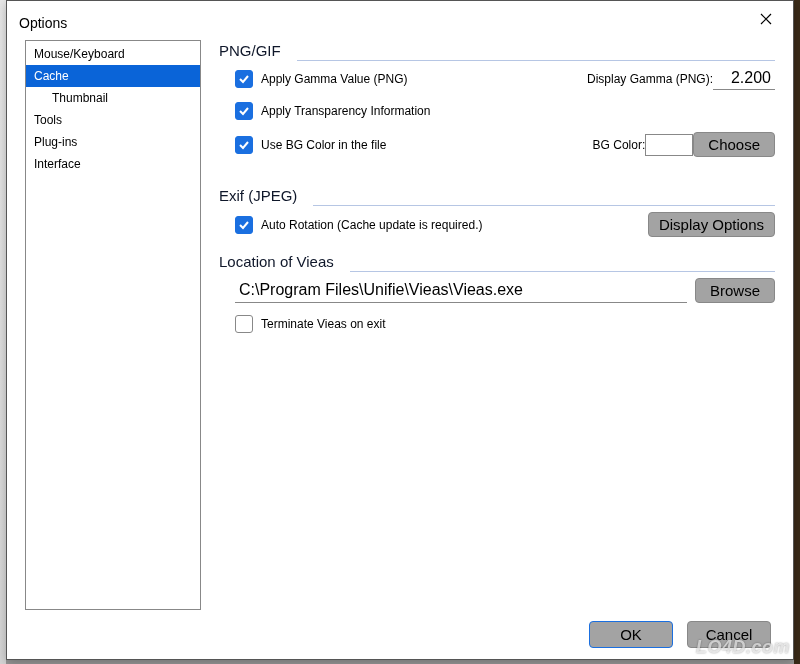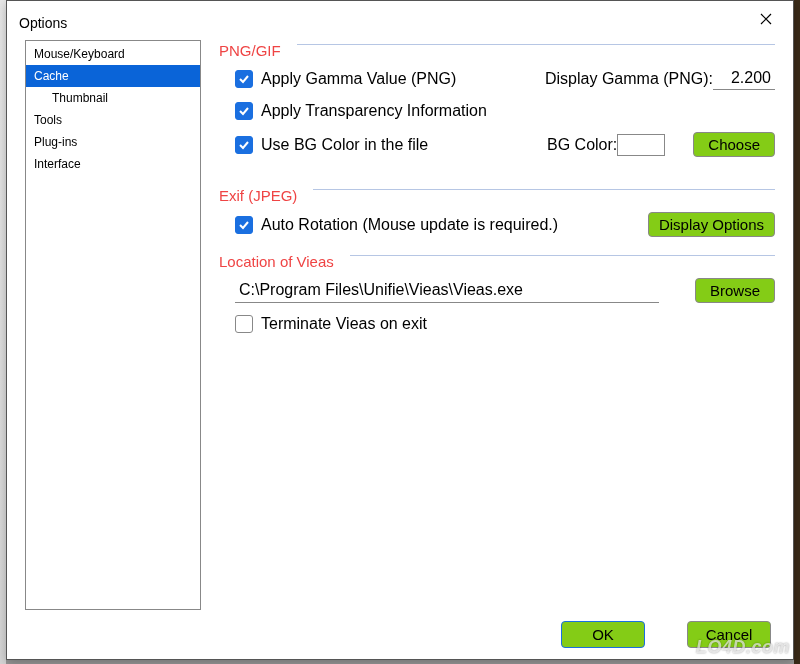--- a/index.html
+++ b/index.html
@@ -57,25 +57,25 @@
   .sb-item.indent { padding-left: 26px; }
   .sb-item.selected {
     background: #0a64d8;
     color: #fff;
   }
   .content {
     flex: 1;
     padding-top: 0;
   }
   .group-title {
-    color: #ef4444;
+    color: #0f172a;
     font-size: 15px;
     padding-bottom: 2px;
     display: flex;
-    align-items: flex-start;
+    align-items: flex-end;
     gap: 16px;
     margin-top: 2px;
   }
   .group-title .line {
     flex: 1;
     border-top: 1px solid #b6c6e4;
     position: relative;
     top: 2px;
   }
   .row {
@@ -90,21 +90,21 @@
     border-radius: 3px;
     display: inline-flex;
     align-items: center; justify-content: center;
     background: #fff;
   }
   .checkbox.checked {
     background: #1a6fe0;
     border-color: #1a6fe0;
   }
   .checkbox.checked svg { width: 12px; height: 12px; }
-  .label { color: #000; font-size: 16px; }
+  .label { color: #000; font-size: 12px; }
   .right-group {
     margin-left: auto;
     display: flex;
     align-items: center;
     gap: 0;
   }
   .num-input {
     width: 62px;
     border-bottom: 1px solid #888;
     padding: 2px 4px;
@@ -112,25 +112,24 @@
     font-size: 16px;
   }
   .swatch {
     width: 48px; height: 22px;
     border: 1px solid #888;
     background: #fff;
   }
   .btn {
     border: 1px solid #888;
     border-radius: 4px;
-    background: #84cc16;
+    background: #a3a3a3;
     padding: 3px 14px;
     font-size: 15px;
     cursor: default;
-    margin-left: 28px;
   }
   .btn.wide { padding: 3px 10px; }
   .path-input {
     flex: 1;
     border: none;
     border-bottom: 1px solid #888;
     padding: 3px 4px;
     font-size: 16px;
     background: #fff;
     font-family: inherit;
@@ -249,21 +248,21 @@
         <span>Exif (JPEG)</span>
         <span class="line"></span>
       </div>
 
       <div class="row">
         <span class="checkbox checked">
           <svg viewBox="0 0 12 12">
               <path d="M2 6 L5 9 L10 3" stroke="#fff" stroke-width="2" fill="none"></path>
             </svg>
         </span>
-        <span class="label">Auto Rotation (Mouse update is required.)</span>
+        <span class="label">Auto Rotation (Cache update is required.)</span>
         <div class="right-group">
           <span class="btn wide">Display Options</span>
         </div>
       </div>
 
       <div class="group-title" style="margin-top:10px">
         <span>Location of Vieas</span>
         <span class="line"></span>
       </div>
 

